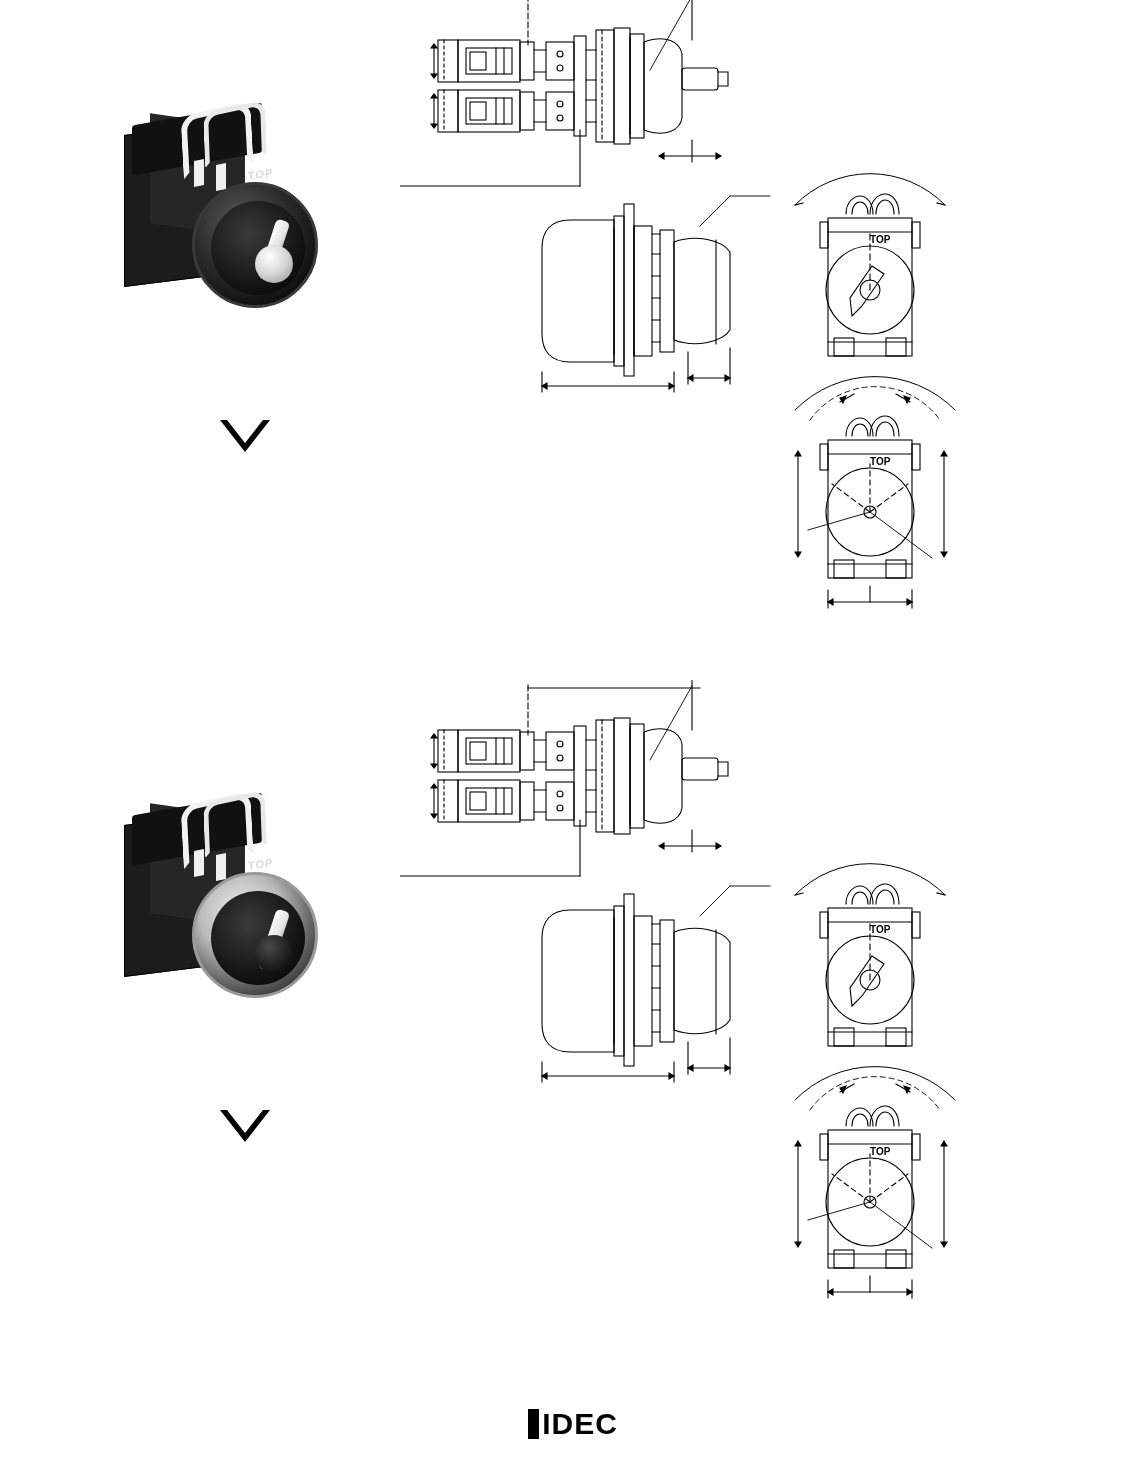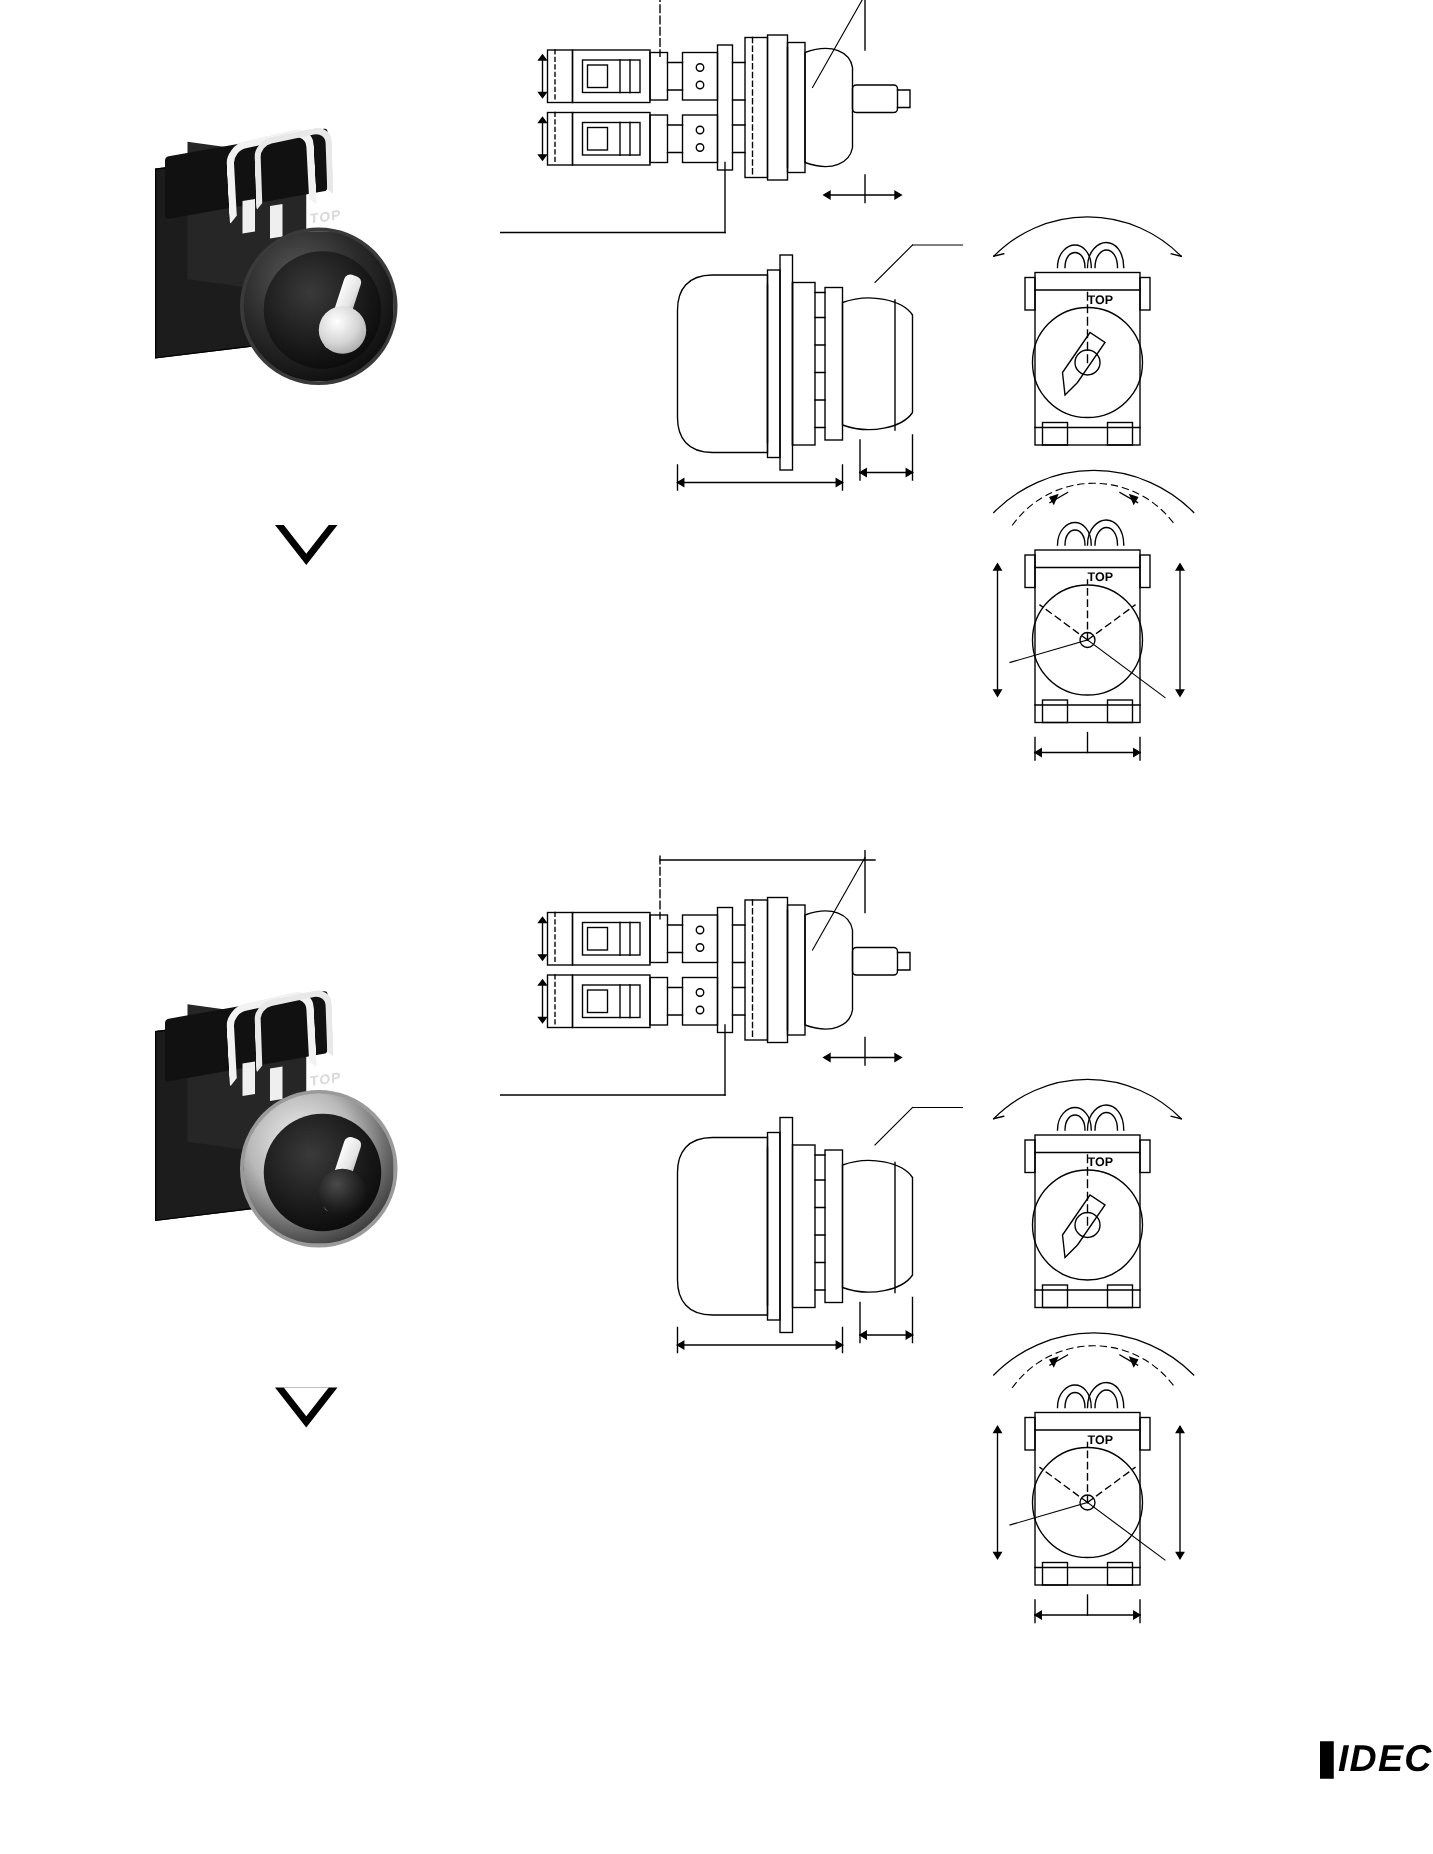--- a/index.html
+++ b/index.html
@@ -142,23 +142,22 @@
     position: absolute;
     left: -18px; top: -32px;
     border-left: 18px solid transparent;
     border-right: 18px solid transparent;
     border-top: 23px solid #fff;
   }
   
   .footer-logo {
     position: absolute;
     left: 0; right: 0;
-    bottom: 58px;
-    text-align: right;
-    font-style: italic;
+    bottom: 42px;
+    text-align: center;
   }
   .logo-wrap {
     display: inline-block;
     position: relative;
     height: 34px;
   }
   .logo-bar {
     display: inline-block;
     width: 11px; height: 30px;
     background: #000;

